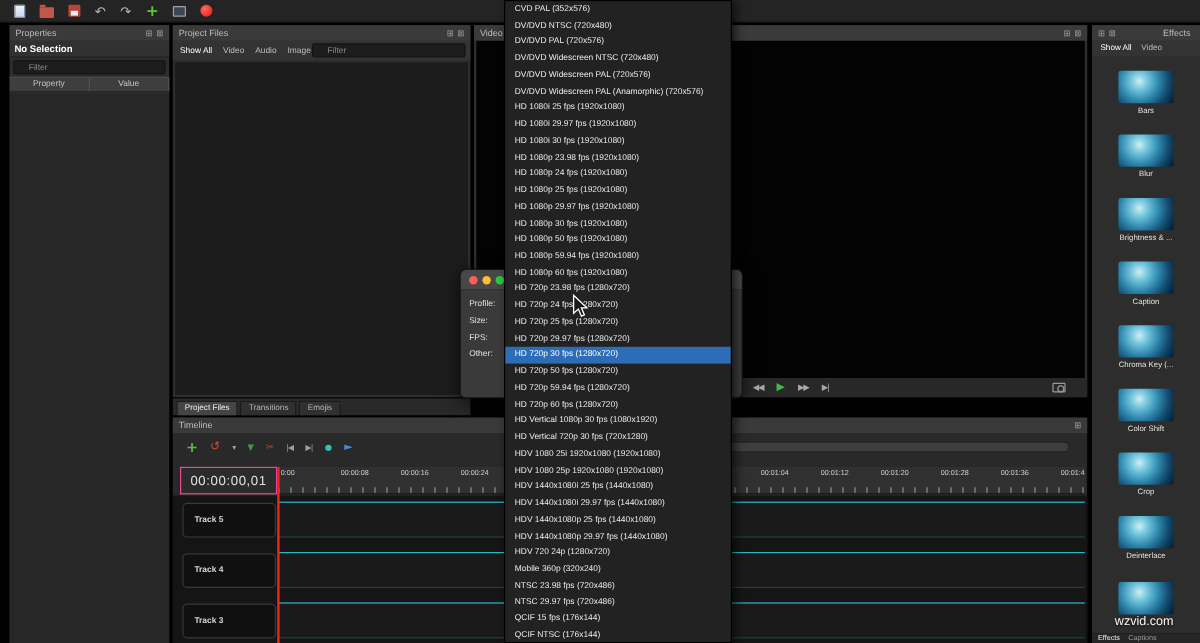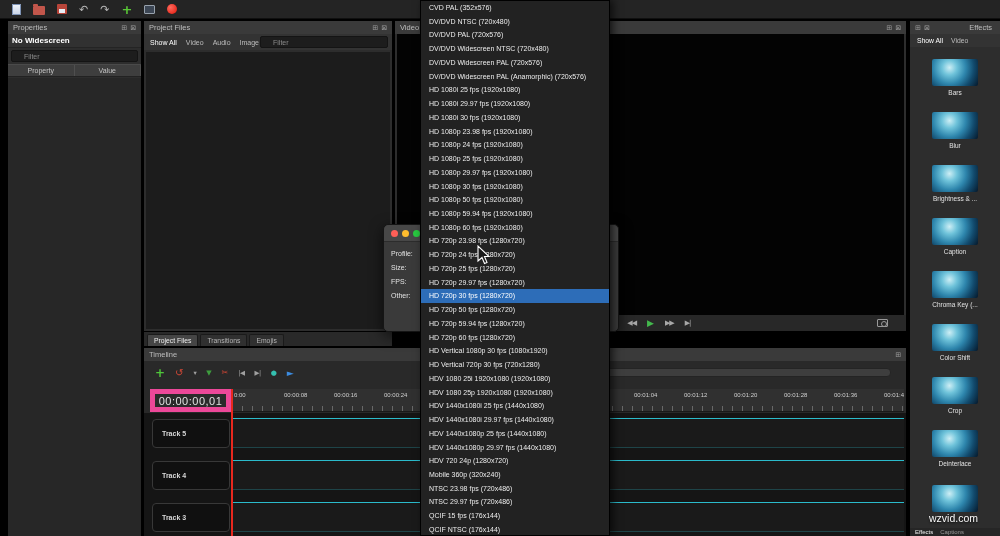--- a/index.html
+++ b/index.html
@@ -87,21 +87,21 @@
   .tli.green{color:#4fc63a;font-weight:bold;font-size:12px;}
   .tli.red{color:#d14836;font-size:10px;}
   .tli.green2{color:#3e9d3e;font-size:7px;}
   .tli.red2{color:#cc4433;font-size:8px;}
   .tli.gray{font-size:6.5px;letter-spacing:-0.5px;}
   .tli.teal{color:#35c0b0;font-size:7px;}
   .tli.blue{color:#3c8ce0;font-size:9px;}
   .zoom-slider{position:absolute;left:346px;top:7px;width:401px;height:9px;background:#3e3e3e;
     border:1px solid #242424;border-radius:4px;}
   .time-display{position:absolute;left:6px;top:41px;width:81px;height:23px;background:#2b2b2b;
-    border:5px solid #ec4899;color:#e0e0e0;font-size:11px;display:flex;align-items:center;justify-content:center;letter-spacing:.5px;}
+    border:1px solid #ec4899;color:#e0e0e0;font-size:11px;display:flex;align-items:center;justify-content:center;letter-spacing:.5px;}
   .ruler{position:absolute;left:88px;top:41px;width:672px;height:23px;background:#303030;overflow:hidden;border-bottom:1px solid #191919;}
   .ruler-label{position:absolute;top:3px;margin-left:2px;font-size:6px;color:#cfcfcf;white-space:nowrap;}
   .ruler::after{content:"";position:absolute;left:0;right:0;bottom:0;height:5px;
     background:repeating-linear-gradient(90deg,#686868 0 1px,transparent 1px 10px);}
   .tracks-area{position:absolute;left:0;right:0;top:65px;bottom:0;background:#151515;overflow:hidden;}
   .track-labels{position:absolute;left:8px;top:6px;width:78px;bottom:0;}
   .track-label{position:absolute;left:0;width:78px;height:29px;background:#101010;border:1px solid #383838;
     border-radius:4px;color:#d8d8d8;font-size:7px;font-weight:bold;display:flex;align-items:center;padding-left:9px;}
   .track-lanes{position:absolute;left:88px;right:2px;top:5px;bottom:0;}
   .track-lane{position:absolute;left:0;right:0;height:30px;background:#1a1a1a;
@@ -144,21 +144,21 @@
   </div>
 
   <section class="panel" id="properties">
     <header>
       <span>Properties</span>
       <span class="ph-icons ph-right">
         <span>⊞</span>
         <span>⊠</span>
       </span>
     </header>
-    <div class="selection-bar">No Widescreen</div>
+    <div class="selection-bar">No Selection</div>
     <input class="filter" placeholder="Filter" style="">
     <div class="cols">
 
     <span class="col">Property</span>
         <span class="col">Value</span>
       </div>
     <div class="prop-body"></div>
   </section>
 
   <section class="panel" id="project-files">

